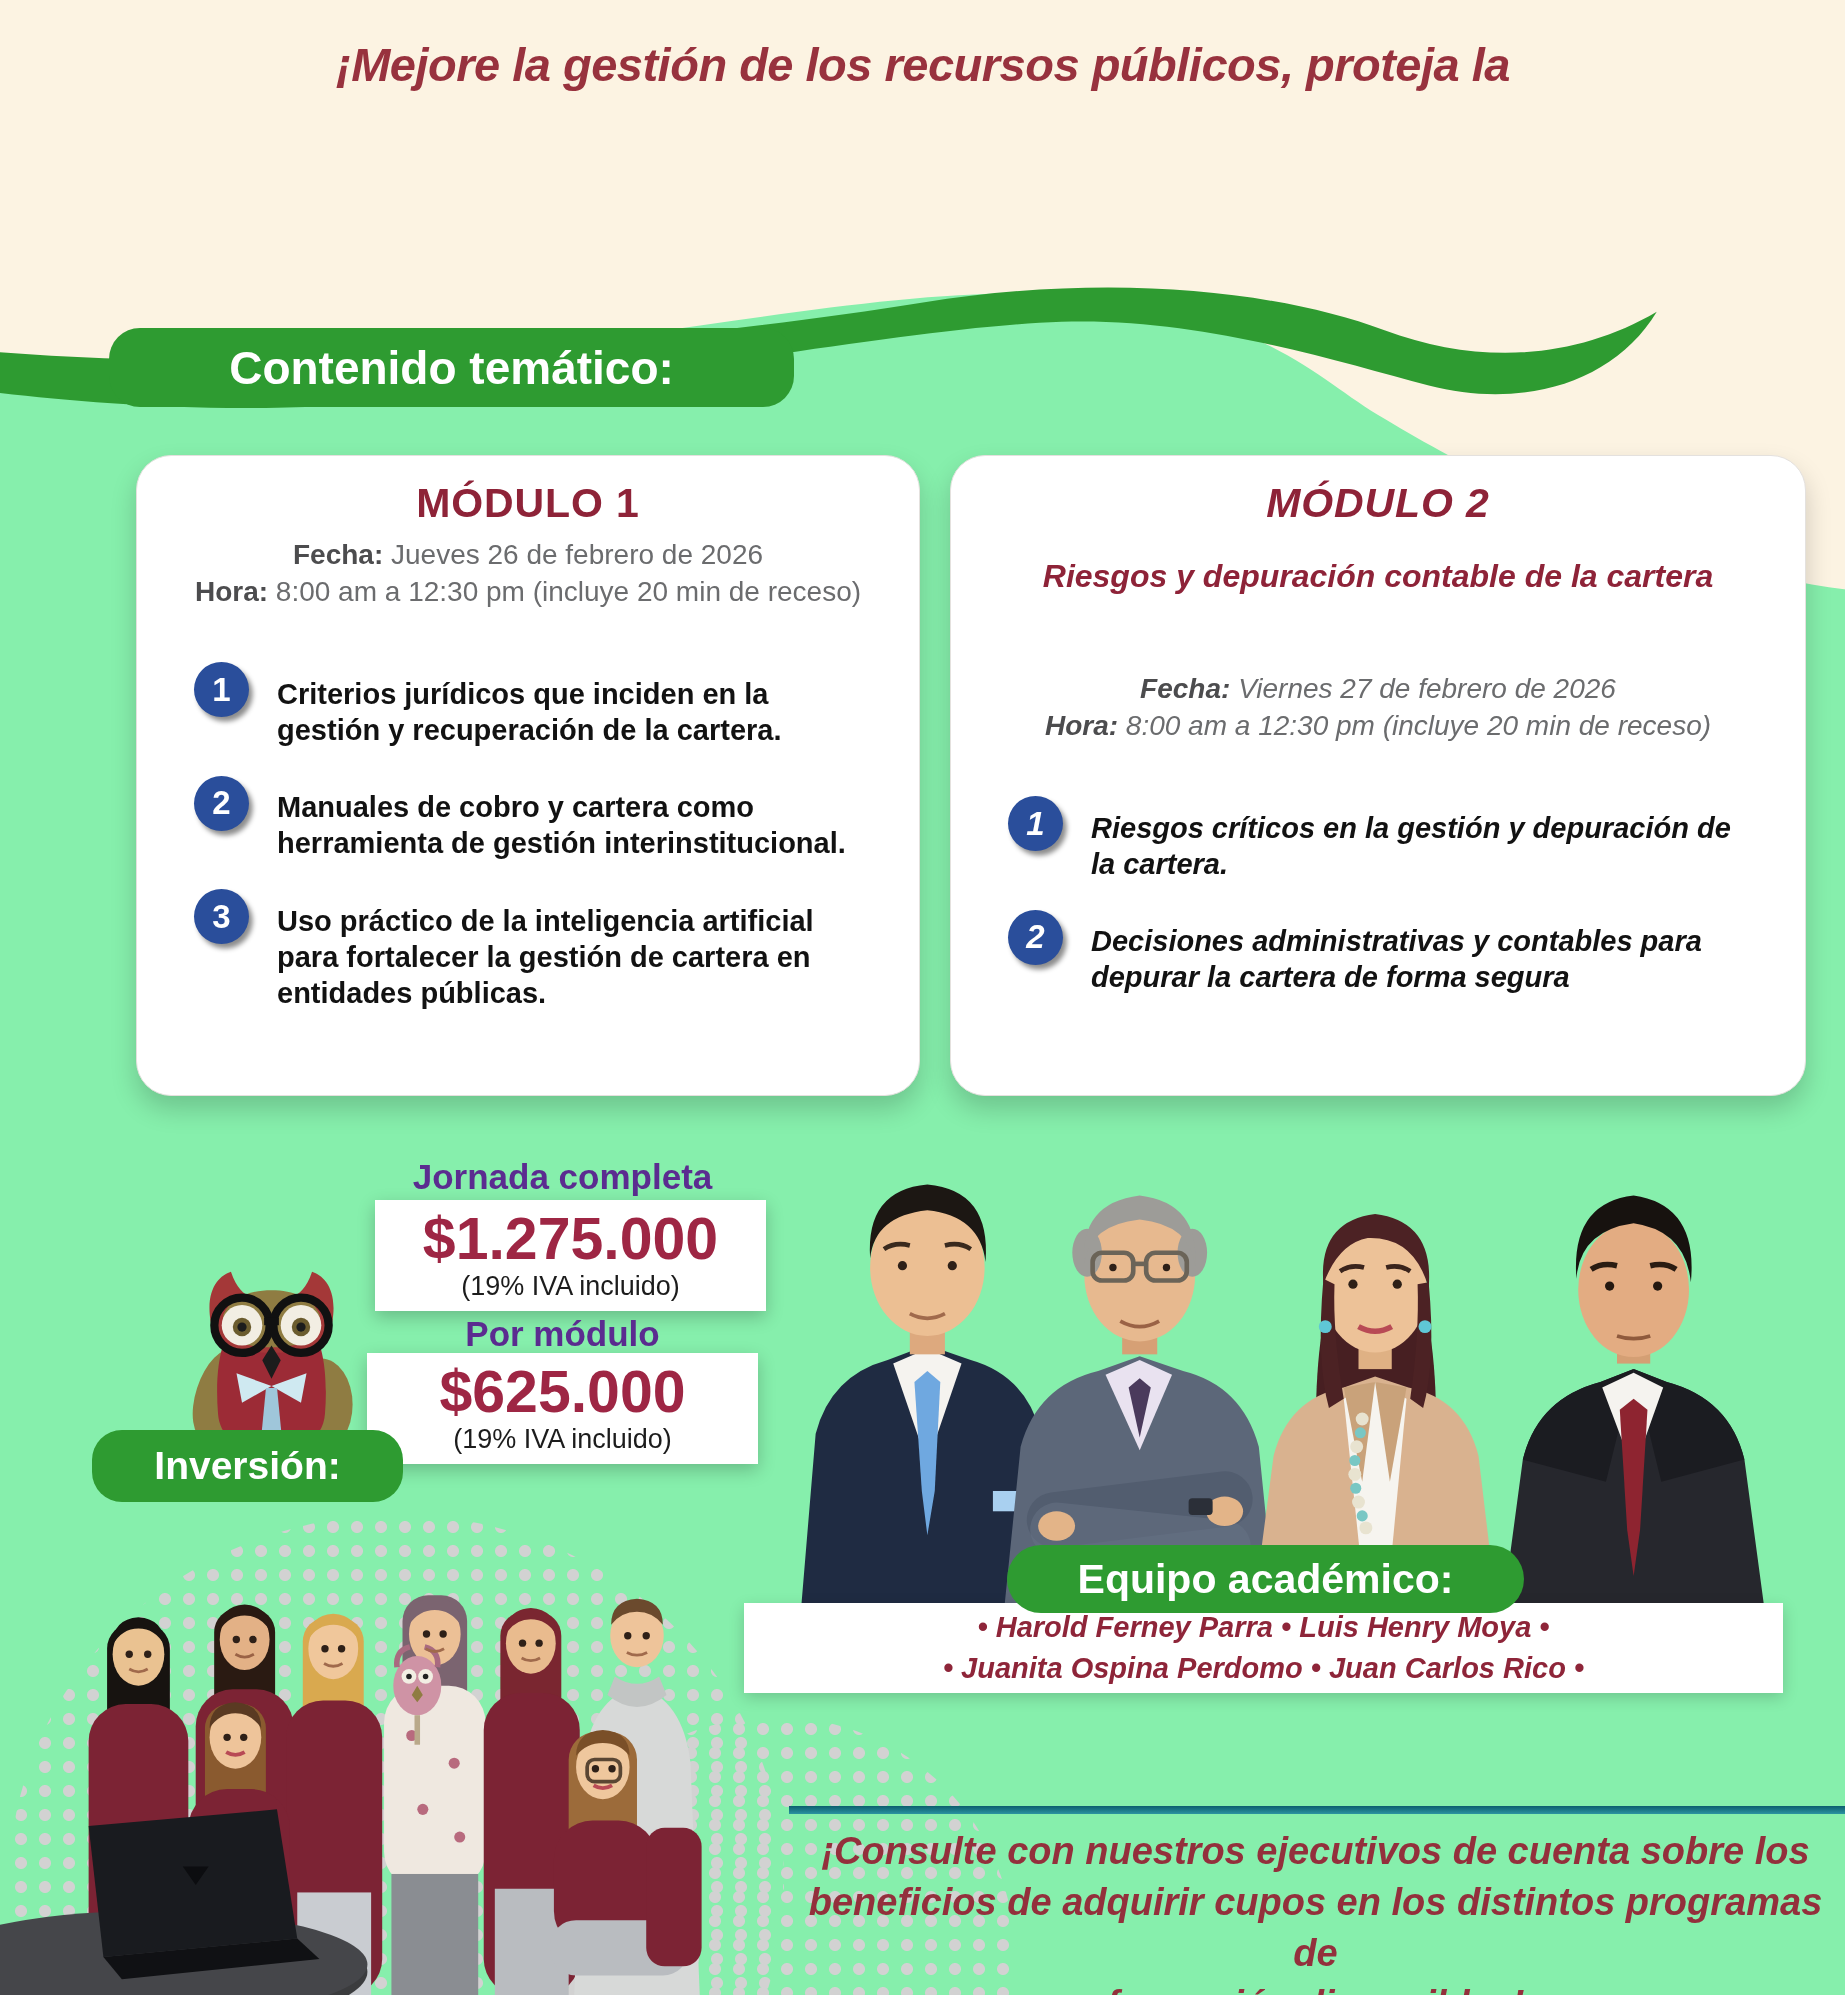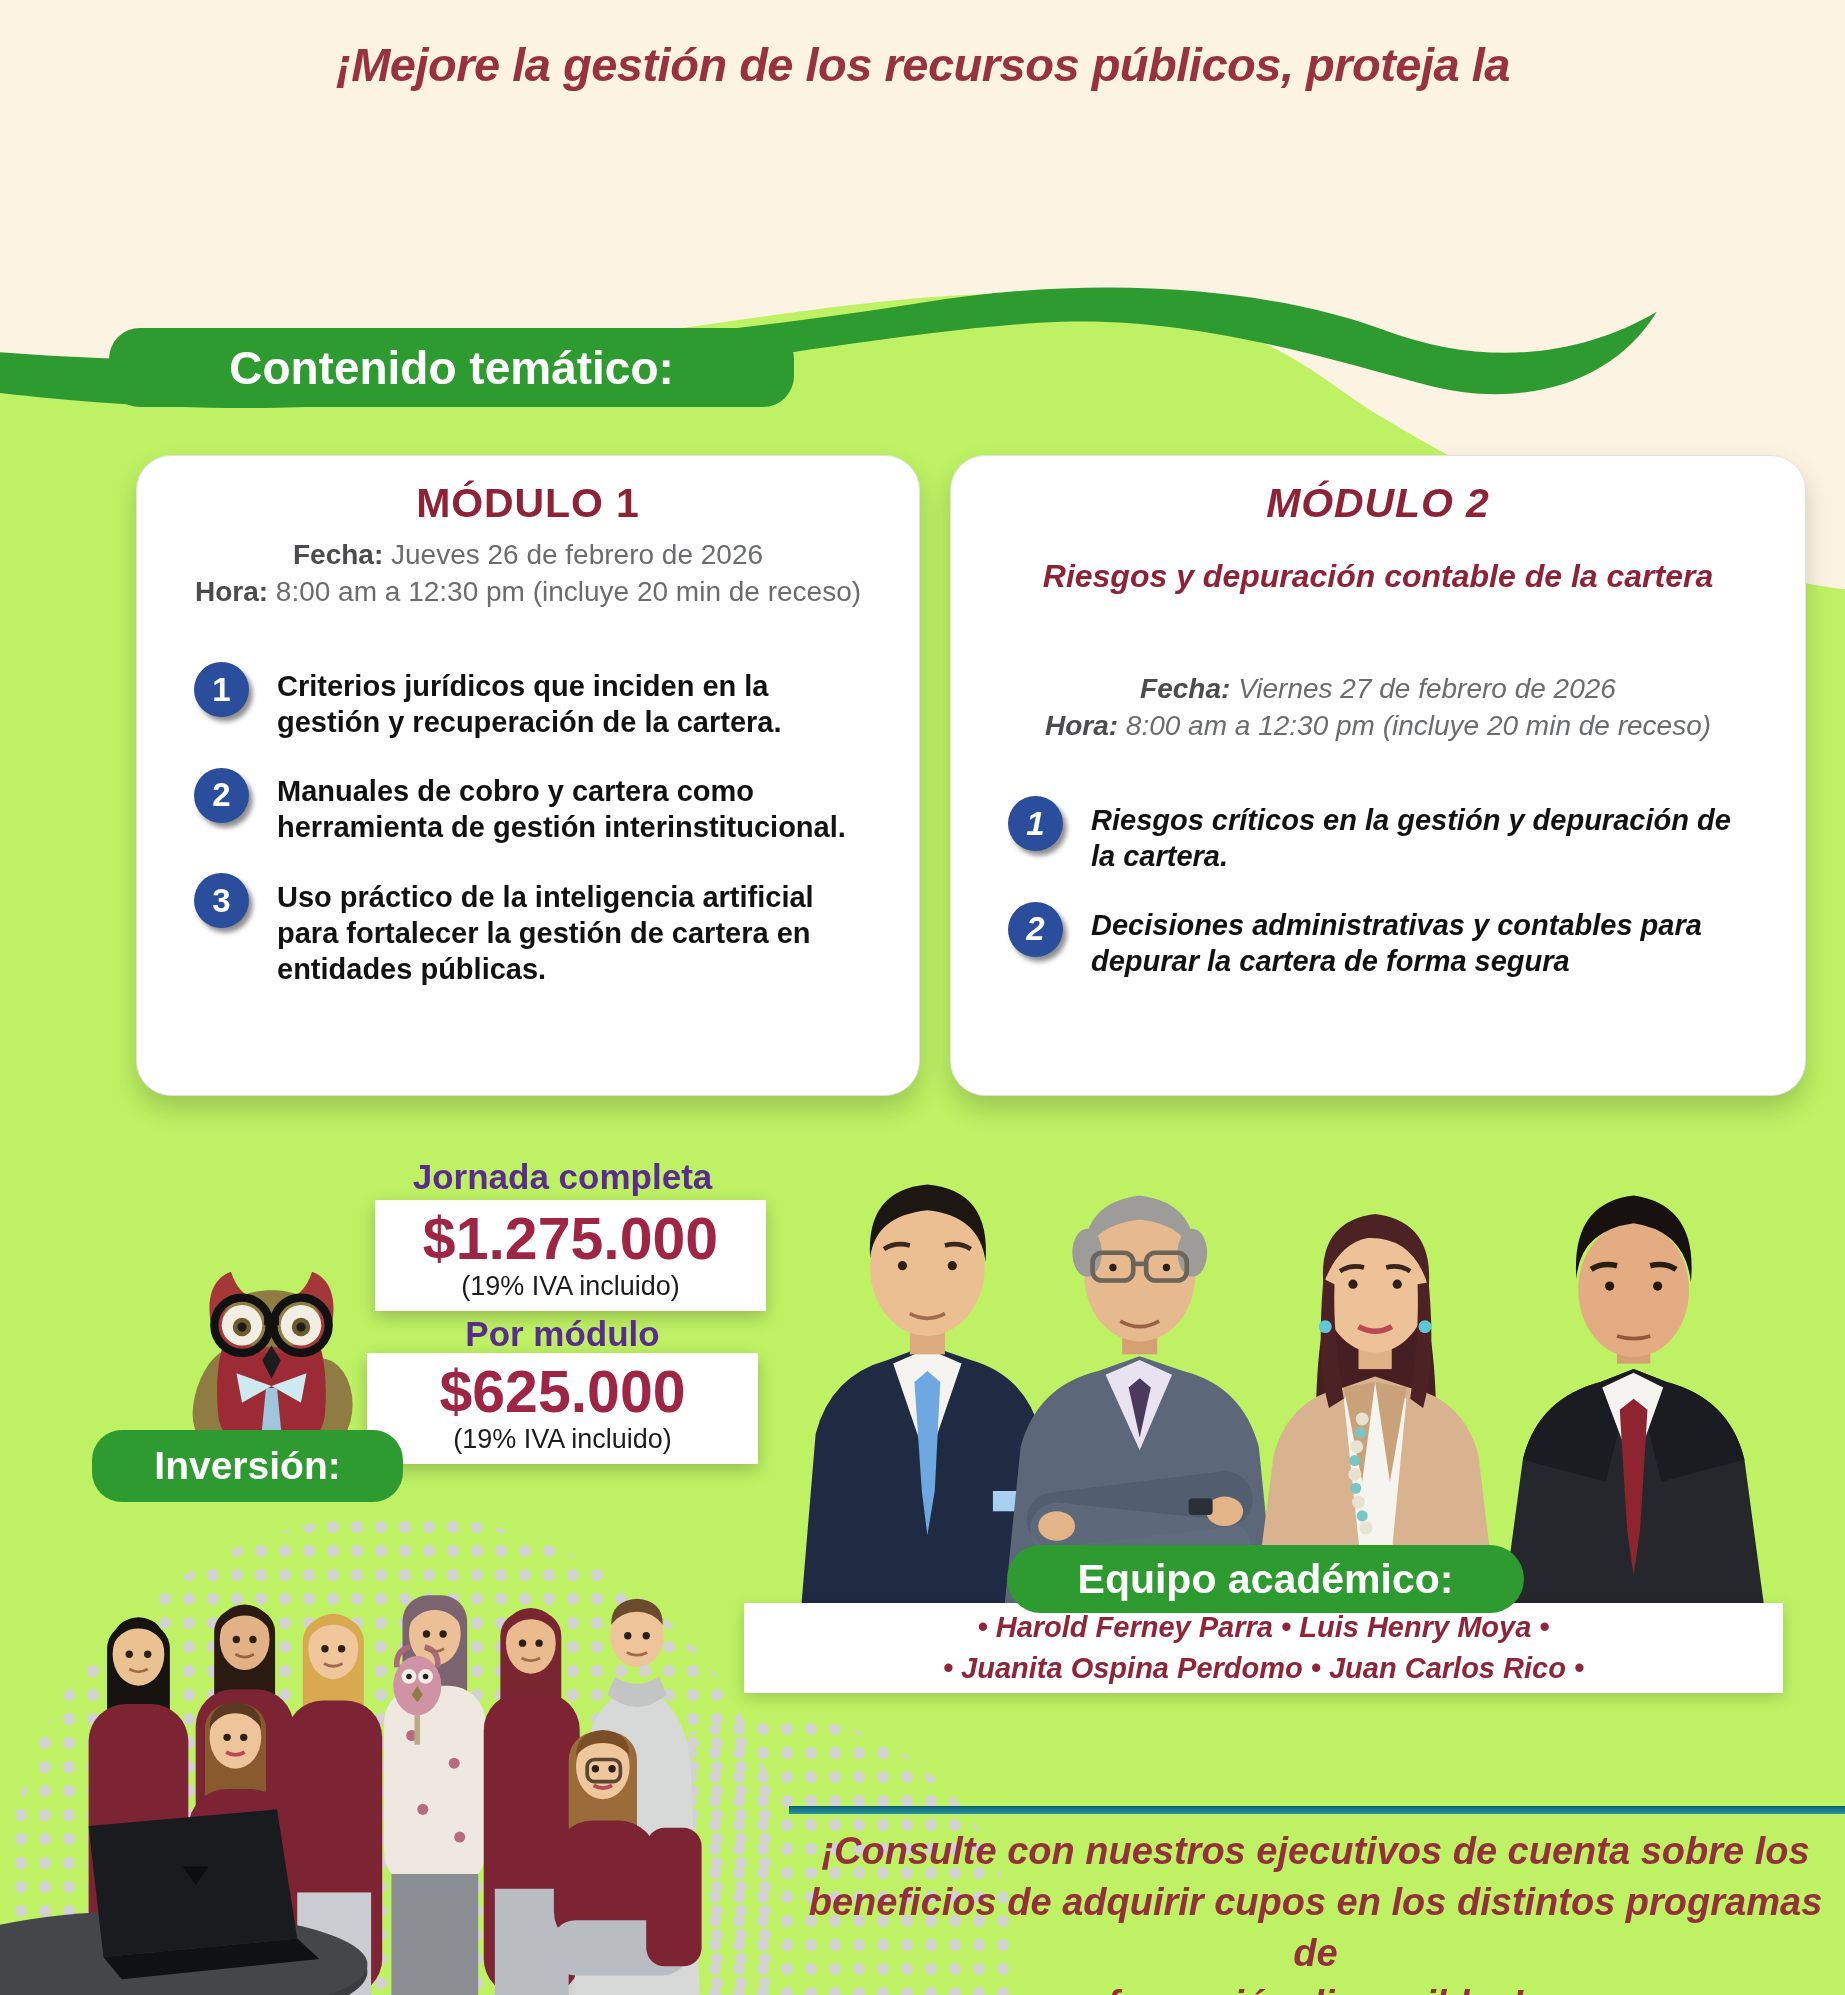--- a/index.html
+++ b/index.html
@@ -1,17 +1,17 @@
 <!DOCTYPE html>
 <html style="font-size:14.8px"><head>
 <meta charset="utf-8">
 <style>
   html,body{margin:0;padding:0;}
   body{width:1846px;height:1995px;background:#ffffff;font-family:"Liberation Sans",sans-serif;}
-  .page{position:relative;width:1846px;height:1995px;overflow:hidden;background:#bef264;}
+  .page{position:relative;width:1846px;height:1995px;overflow:hidden;background:#86efac;}
 
   
   .hero{position:absolute;top:0;left:0;width:1846px;height:242px;background:#fcf3e2;}
   .headline{padding-top:37px;text-align:center;font-style:italic;font-weight:bold;
             font-size:47px;line-height:56px;color:#98323e;letter-spacing:-0.5px;}
   .wave-svg{position:absolute;top:234px;left:0;z-index:1;}
 
   
   .pill{position:absolute;background:#2e9b31;color:#ffffff;font-weight:bold;
         display:flex;align-items:center;justify-content:center;z-index:6;}
@@ -27,21 +27,21 @@
   .card-title{margin-top:24px;text-align:center;font-size:41px;font-weight:bold;color:#8e2338;letter-spacing:0.9px;}
   .card-sub{height:106px;margin-top:28px;text-align:center;font-size:32px;font-weight:bold;
             color:#8e2338;line-height:43px;}
   .sched{margin-top:9.2px;text-align:center;font-size:28px;color:#6b6c6e;line-height:37px;font-weight:normal;}
   .sched .lbl{color:#4c4c4e;font-weight:bold;}
   .items{margin:52px 51px 0 57px;display:flex;flex-direction:column;gap:28px;}
   .item{display:flex;gap:28px;align-items:flex-start;}
   .badge{flex:0 0 55px;width:55px;height:55px;border-radius:50%;background:#2a4e9b;color:#ffffff;
          font-size:33px;font-weight:bold;display:flex;align-items:center;justify-content:center;
          box-shadow:3.7px 4.6px 5.5px rgba(0,0,0,0.45);}
-  .item-text{font-size:29px;font-weight:bold;color:#121212;line-height:36px;padding-top:5.5px;}
+  .item-text{font-size:29px;font-weight:bold;color:#121212;line-height:36px;padding-top:5.5px;margin-top:8px;}
 
   
   .inv-heading{position:absolute;width:391px;text-align:center;font-size:35px;font-weight:bold;color:#5b2c90;z-index:4;}
   .inv-h1{left:367px;top:1157px;}
   .inv-h2{left:367px;top:1314px;}
   .price-box{position:absolute;left:367px;width:391px;height:111px;background:#ffffff;
              box-shadow:0 5.5px 16.6px rgba(0,0,0,0.22);display:flex;flex-direction:column;
              align-items:center;justify-content:center;z-index:4;}
   .price-box1{top:1200px;margin-left:8px;}
   .price-box2{top:1353px;}

